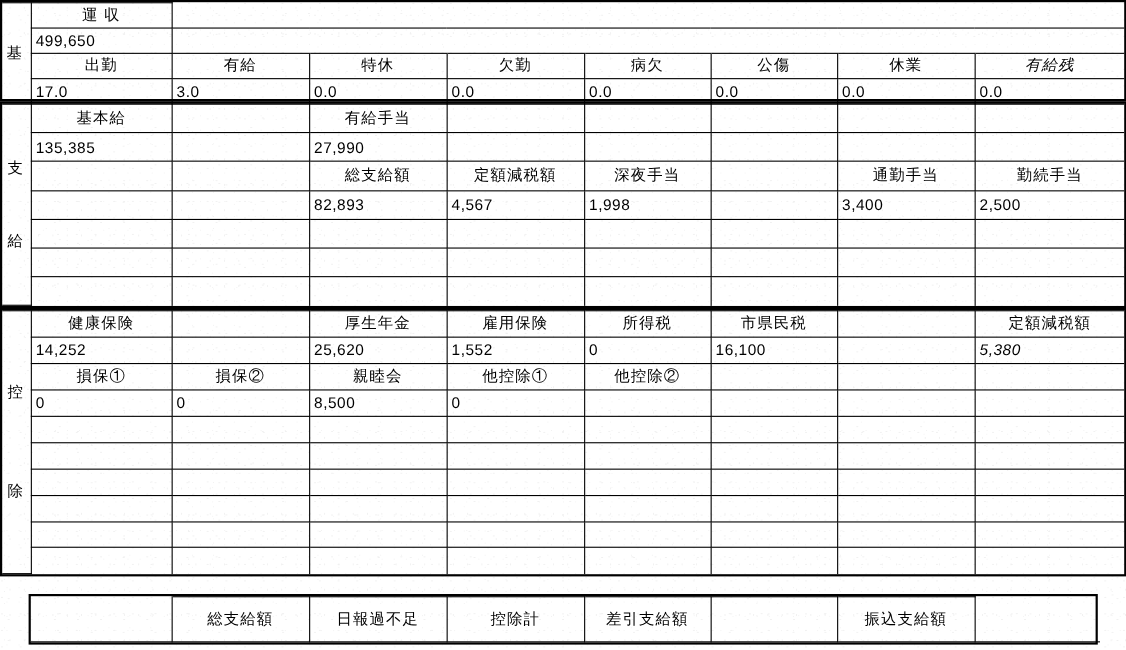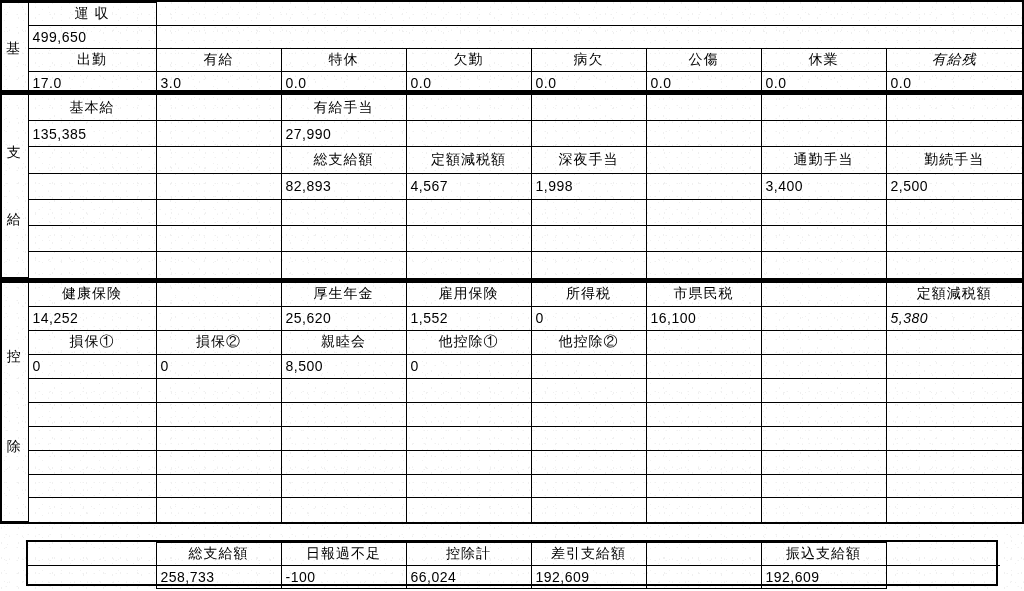--- a/index.html
+++ b/index.html
@@ -371,28 +371,18 @@
           <tr>
         <td class="lbl" style="border-left:none;border-top:none;"></td>
         <td class="lbl">総支給額</td>
         <td class="lbl">日報過不足</td>
         <td class="lbl">控除計</td>
         <td class="lbl">差引支給額</td>
         <td class="lbl"></td>
         <td class="lbl">振込支給額</td>
         <td class="lbl" style="border-right:none;border-top:none;"></td>
       </tr>
-      <tr>
-        <td class="num" style="border-left:none;border-bottom:none;"></td>
-        <td class="num">258,733</td>
-        <td class="num">-100</td>
-        <td class="num">66,024</td>
-        <td class="num">192,609</td>
-        <td class="num"></td>
-        <td class="num">192,609</td>
-        <td class="num" style="border-right:none;border-bottom:none;"></td>
-      </tr>
     </tbody>
       </table>
   </div>
 
   <div class="noise"></div>
 </div>
 
 </body></html>

